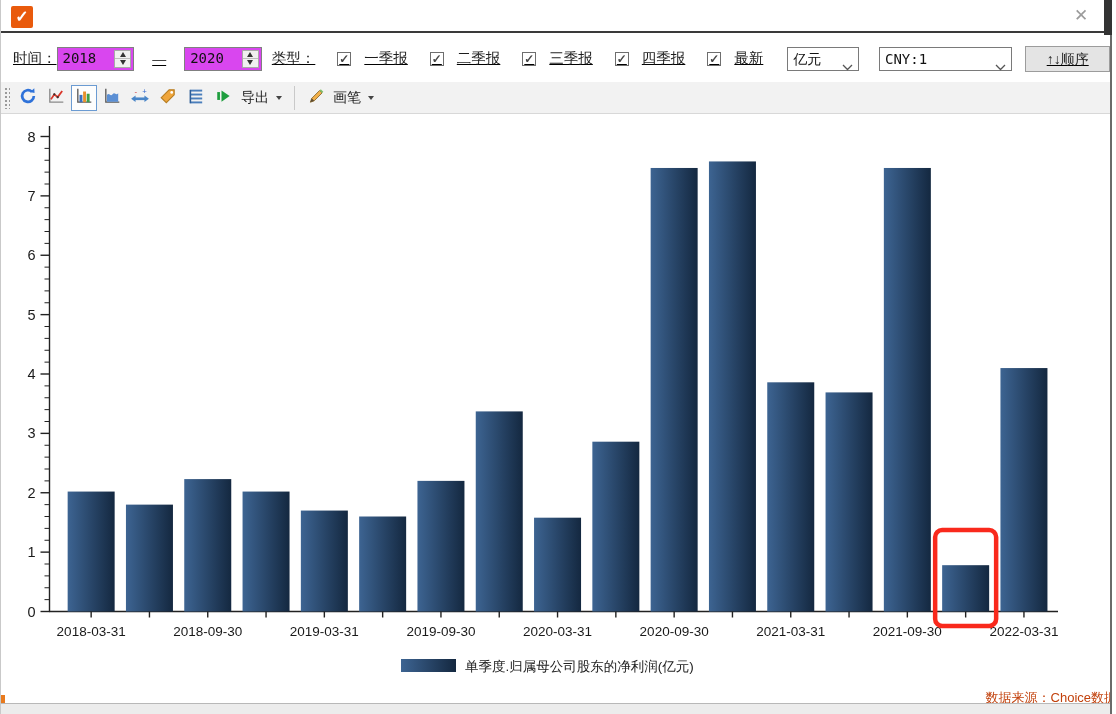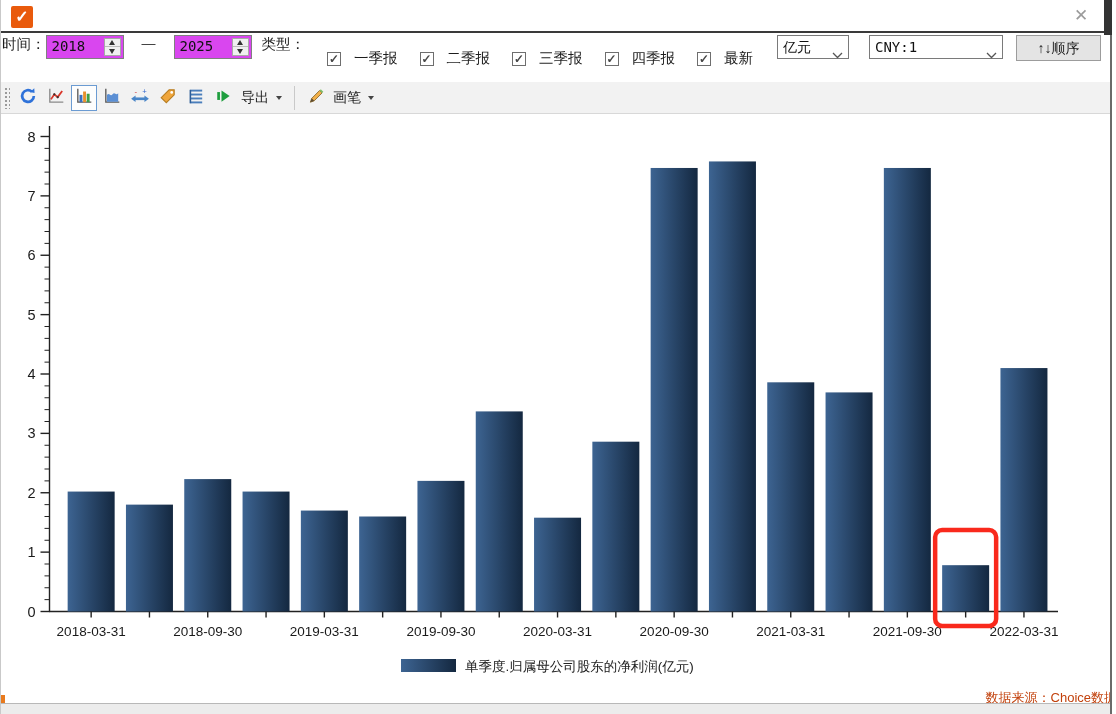--- a/index.html
+++ b/index.html
@@ -7,21 +7,21 @@
   body { font-family:"Liberation Sans", sans-serif; }
   .window { position:relative; width:1116px; height:714px; background:#fff; overflow:hidden; border-left:1px solid #c9c9c9; }
 
   
   .titlebar { position:absolute; top:0; left:0; right:0; height:33px; background:#fff; border-bottom:2px solid #3a3a3a; }
   .title-check { position:absolute; left:10px; top:6px; width:22px; height:22px; background:#e95a0c; border-radius:2px; color:#fff; font-weight:bold; font-size:16px; line-height:22px; text-align:center; }
   .title-text { position:absolute; left:40px; top:0; line-height:32px; font-size:16px; color:#8a8a8a; }
   .close-btn { position:absolute; right:24px; top:5px; width:22px; height:22px; color:#9b9b9b; font-size:17px; line-height:22px; text-align:center; cursor:pointer; }
 
   
-  .controls { position:absolute; top:35px; left:0; right:6px; height:47px; background:#fff; display:flex; padding-left:1px; }
+  .controls { position:absolute; top:35px; left:0; right:6px; height:47px; background:#fff; display:flex; align-items:center; padding-left:12px;text-decoration:underline; }
   .ctl-label { font-size:14.5px; color:#1d1d1d; white-space:nowrap; }
   .spinner { position:relative; width:78px; height:24px; border:1px solid #808080; background:#d946ef; }
   .spinner .val { position:absolute; left:5px; top:2px; font-family:"DejaVu Sans Mono", monospace; font-size:14px; color:#111; }
   .spin-box { position:absolute; right:2px; top:2px; bottom:2px; width:17px; border:1px solid #a9a9a9; background:#f0f0f0; }
   .spin-up, .spin-down { position:absolute; left:0; right:0; height:50%; display:flex; align-items:center; justify-content:center; cursor:pointer; }
   .spin-up { top:0; border-bottom:1px solid #bdbdbd; }
   .spin-down { bottom:0; }
   .tri-up { width:0; height:0; border-left:3.5px solid transparent; border-right:3.5px solid transparent; border-bottom:5px solid #333; }
   .tri-down { width:0; height:0; border-left:3.5px solid transparent; border-right:3.5px solid transparent; border-top:5px solid #333; }
   .range-dash { margin:0 18px; font-size:14px; color:#444; }
@@ -80,21 +80,21 @@
         <div class="spin-up">
             <span class="tri-up"></span>
           </div>
         <div class="spin-down">
             <span class="tri-down"></span>
           </div>
       </div>
     </div>
     <span class="range-dash">—</span>
     <div class="spinner">
-      <span class="val">2025</span>
+      <span class="val">2020</span>
       <div class="spin-box">
         <div class="spin-up">
             <span class="tri-up"></span>
           </div>
         <div class="spin-down">
             <span class="tri-down"></span>
           </div>
       </div>
     </div>
     <span class="ctl-label type-label">类型：</span>

